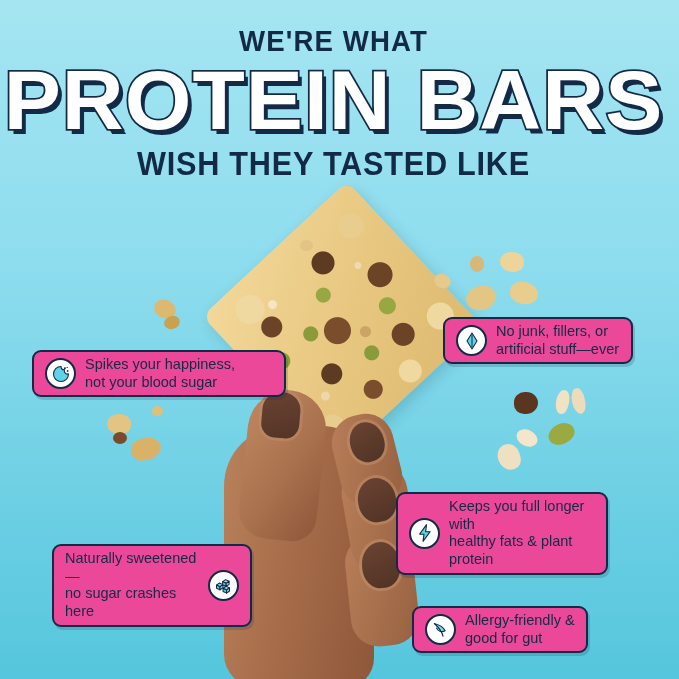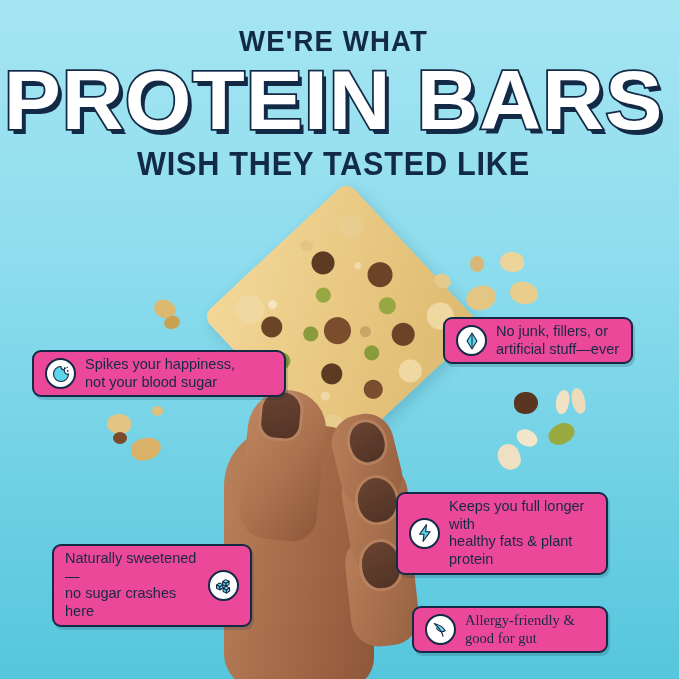--- a/index.html
+++ b/index.html
@@ -200,21 +200,21 @@
           <path d="M11.5 15.2l3.4-2.3 4 1.8-3.4 2.4z" fill="#8fe2f3"></path>
           <path d="M15.5 17.1v3.6l-4-1.9v-3.6z" fill="#5ec8e0"></path>
           <path d="M15.5 17.1l3.4-2.4v3.6l-3.4 2.4z" fill="#7cd9ee"></path>
         </g>
       </svg>
     </span>
     <span class="txt">Naturally sweetened—
 no  sugar crashes here</span>
   </div>
 
-  <div class="pill" style="left:412px;top:606px;width:196px;font-family:Liberation Serif, serif;">
+  <div class="pill" style="left:412px;top:606px;width:176px;">
     <span class="ico">
       <svg width="20" height="20" viewBox="0 0 24 24">
         <path d="M4.5 4.5C11 6 15 9 17 13c-4.5 2.2-9 .5-10.5-3.5" fill="#7cd9ee" stroke="#132a46" stroke-width="1.3" stroke-linejoin="round"></path>
         <path d="M4 4.2C9.5 9 13 13.5 14.5 19.5" fill="none" stroke="#132a46" stroke-width="1.3" stroke-linecap="round"></path>
       </svg>
     </span>
     <span class="txt">Allergy-friendly &amp;
 good for gut</span>
   </div>
 

